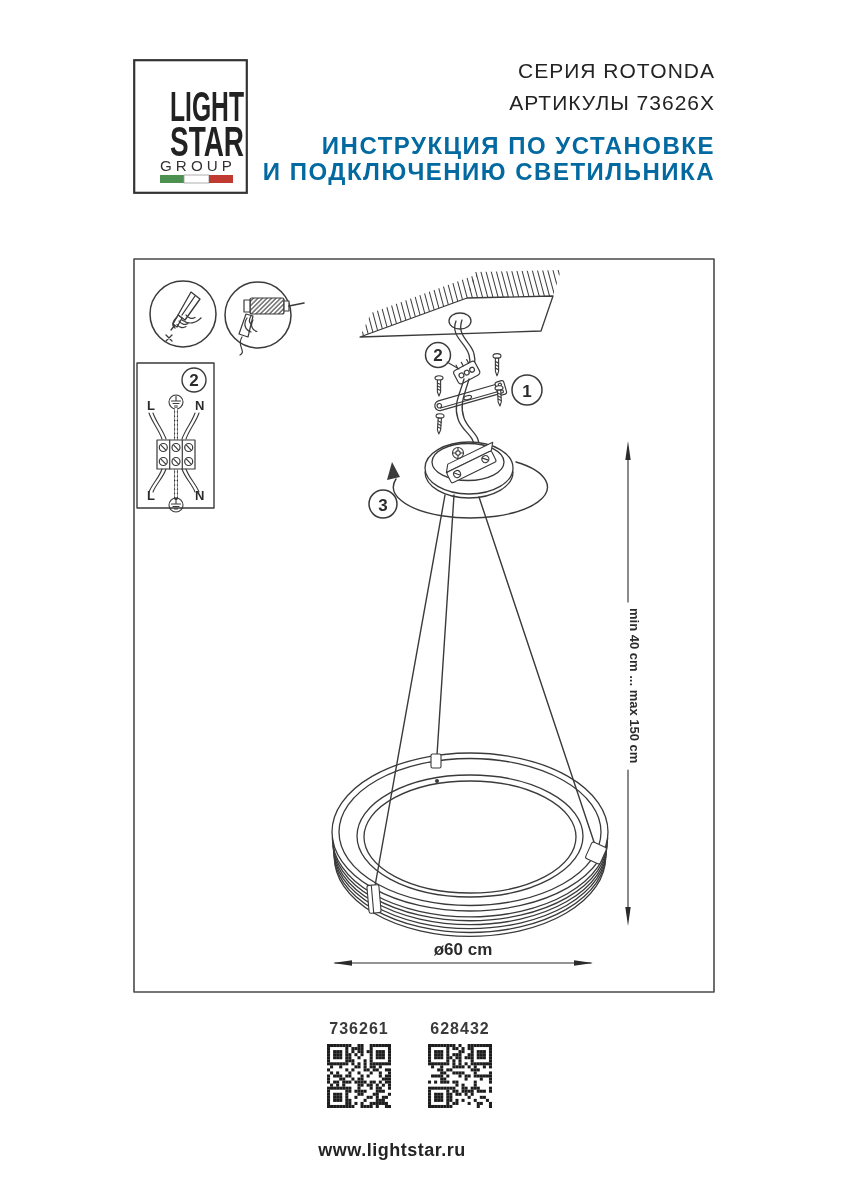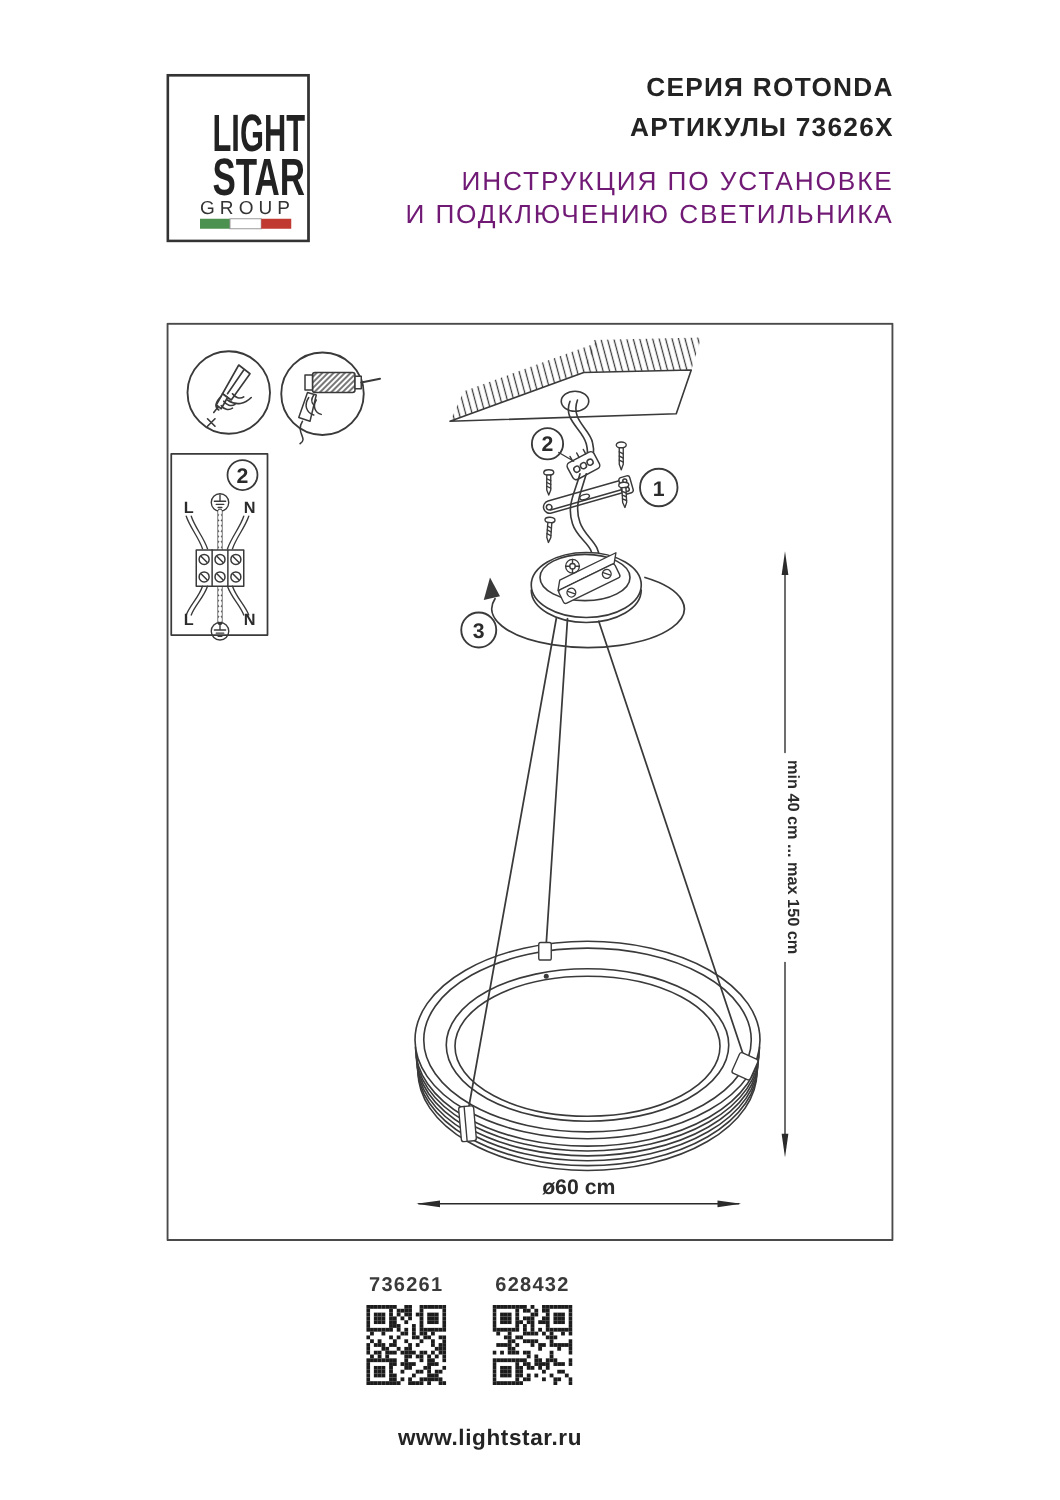--- a/index.html
+++ b/index.html
@@ -1,23 +1,23 @@
 <!DOCTYPE html>
 <html><head>
 <meta charset="utf-8">
 <style>
   html,body{margin:0;padding:0;background:#fff;}
   .page{position:relative;width:848px;height:1200px;background:#ffffff;overflow:hidden;
         font-family:"Liberation Sans",sans-serif;color:#232323;}
   .logo-svg{position:absolute;left:133px;top:59px;}
   .header{position:absolute;top:55px;right:133px;text-align:right;}
-  .header .h-small{font-size:21px;font-weight:bold;letter-spacing:1px;line-height:32px;color:#232323;}
-  .header .h-big{font-size:21px;font-weight:normal;letter-spacing:1.5px;line-height:26px;color:#701a75;margin-top:14px;}
+  .header .h-small{font-size:21px;font-weight:normal;letter-spacing:1px;line-height:32px;color:#232323;}
+  .header .h-big{font-size:24px;font-weight:bold;letter-spacing:1.5px;line-height:26px;color:#0369a1;margin-top:14px;}
   .diagram-svg{position:absolute;left:133px;top:258px;}
-  .qr-row{position:absolute;left:0;top:1020px;width:751px;display:flex;justify-content:center;gap:37px;}
+  .qr-row{position:absolute;left:0;top:1020px;width:751px;display:flex;justify-content:center;gap:37px;padding-left:34px;}
   .qr-block{width:64px;text-align:center;}
   .qr-label{font-size:16px;font-weight:bold;color:#3a3a3a;letter-spacing:1px;margin-bottom:6px;}
   .qr-svg{display:block;width:64px;height:64px;}
   .website{position:absolute;left:0;top:1140px;width:784px;text-align:center;
            font-size:18px;font-weight:bold;color:#242424;letter-spacing:0.5px;}
   svg text{font-family:"Liberation Sans",sans-serif;}
   .badge-num{font-size:17px;font-weight:bold;fill:#2b2b2b;}
   .ln-label{font-size:13px;font-weight:bold;fill:#2b2b2b;}
   .dim-text{font-size:13px;font-weight:bold;fill:#2b2b2b;}
   .dia-text{font-size:17px;font-weight:bold;fill:#2b2b2b;}

